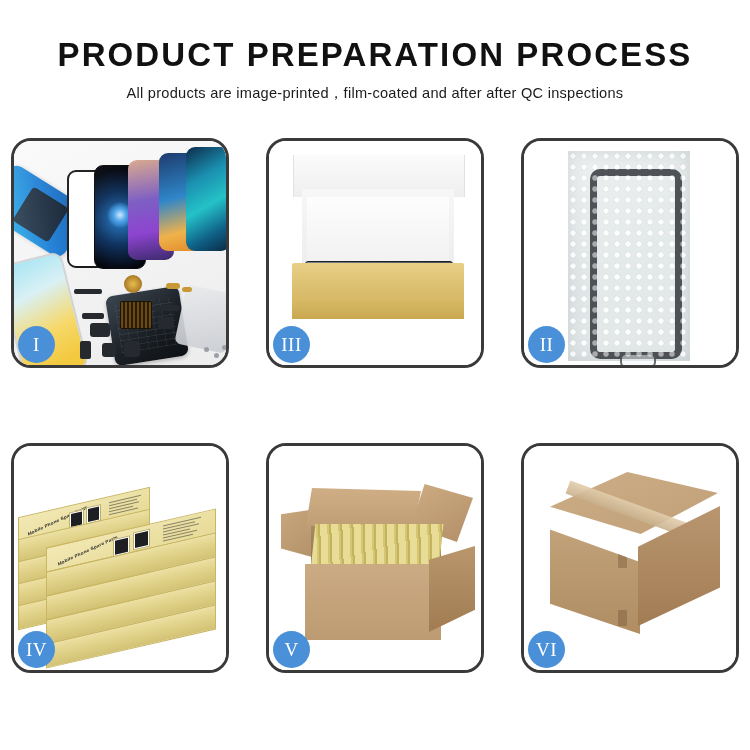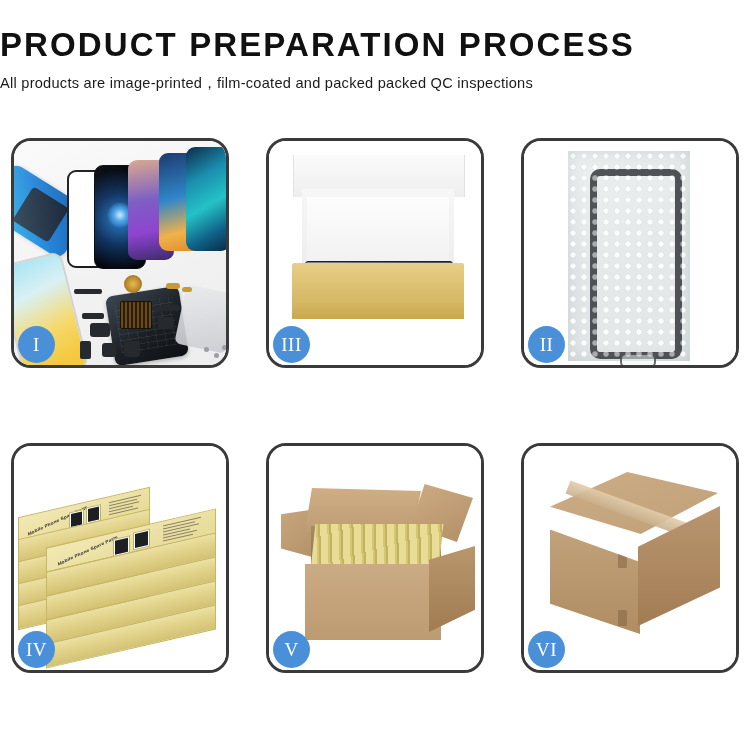--- a/index.html
+++ b/index.html
@@ -5,21 +5,21 @@
   html,body{margin:0;padding:0;}
   body{
     width:750px;height:750px;overflow:hidden;
     background:#ffffff;
     font-family:"Liberation Sans","DejaVu Sans",sans-serif;
     color:#111;
   }
   .page{position:relative;width:750px;height:750px;}
 
   
-  .header{padding-top:28px;text-align:left;}
+  .header{padding-top:38px;text-align:center;}
   .title{
     font-size:33px;font-weight:700;letter-spacing:2.1px;
     color:#111;line-height:1.06;white-space:nowrap;
   }
   .subtitle{
     margin-top:11px;font-size:14.6px;font-weight:400;letter-spacing:.25px;
     color:#1b1b1b;white-space:nowrap;
   }
 
   
@@ -286,21 +286,21 @@
     background:linear-gradient(115deg,rgba(255,255,255,.10) 0%,rgba(255,255,255,0) 45%);
   }
 </style>
 </head>
 <body>
 
 <div class="page">
 
   <div class="header">
     <div class="title">PRODUCT PREPARATION PROCESS</div>
-    <div class="subtitle">All products are image-printed，film-coated and packed packed QC inspections</div>
+    <div class="subtitle">All products are image-printed，film-coated and after after QC inspections</div>
   </div>
 
   <div class="grid">
 
     <div class="panel">
       <div class="panel-inner p1">
         <div class="ph ph-blue-tilt"></div>
         <div class="ph ph-glass"></div>
         <div class="ph ph-dark"></div>
         <div class="ph ph-purple"></div>

